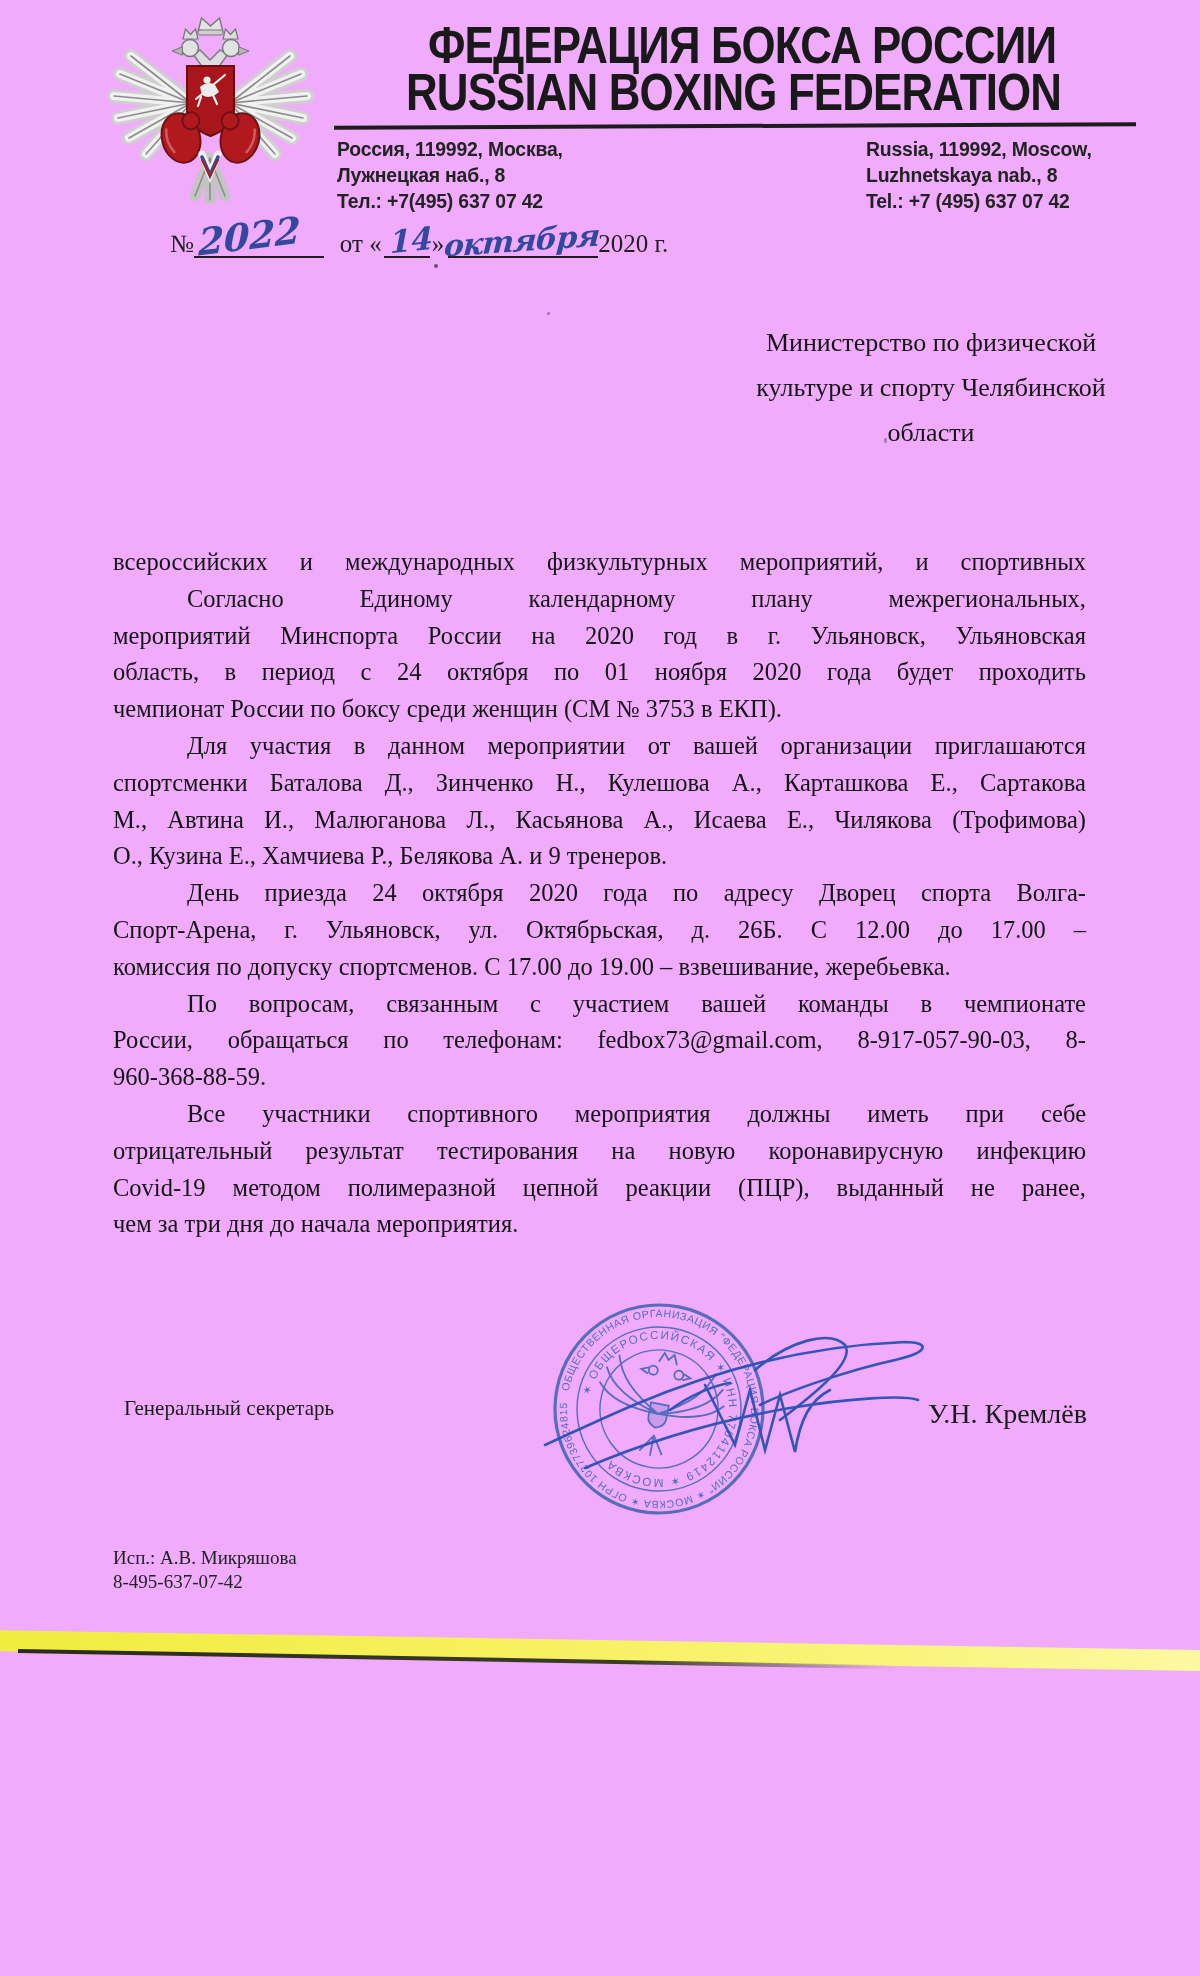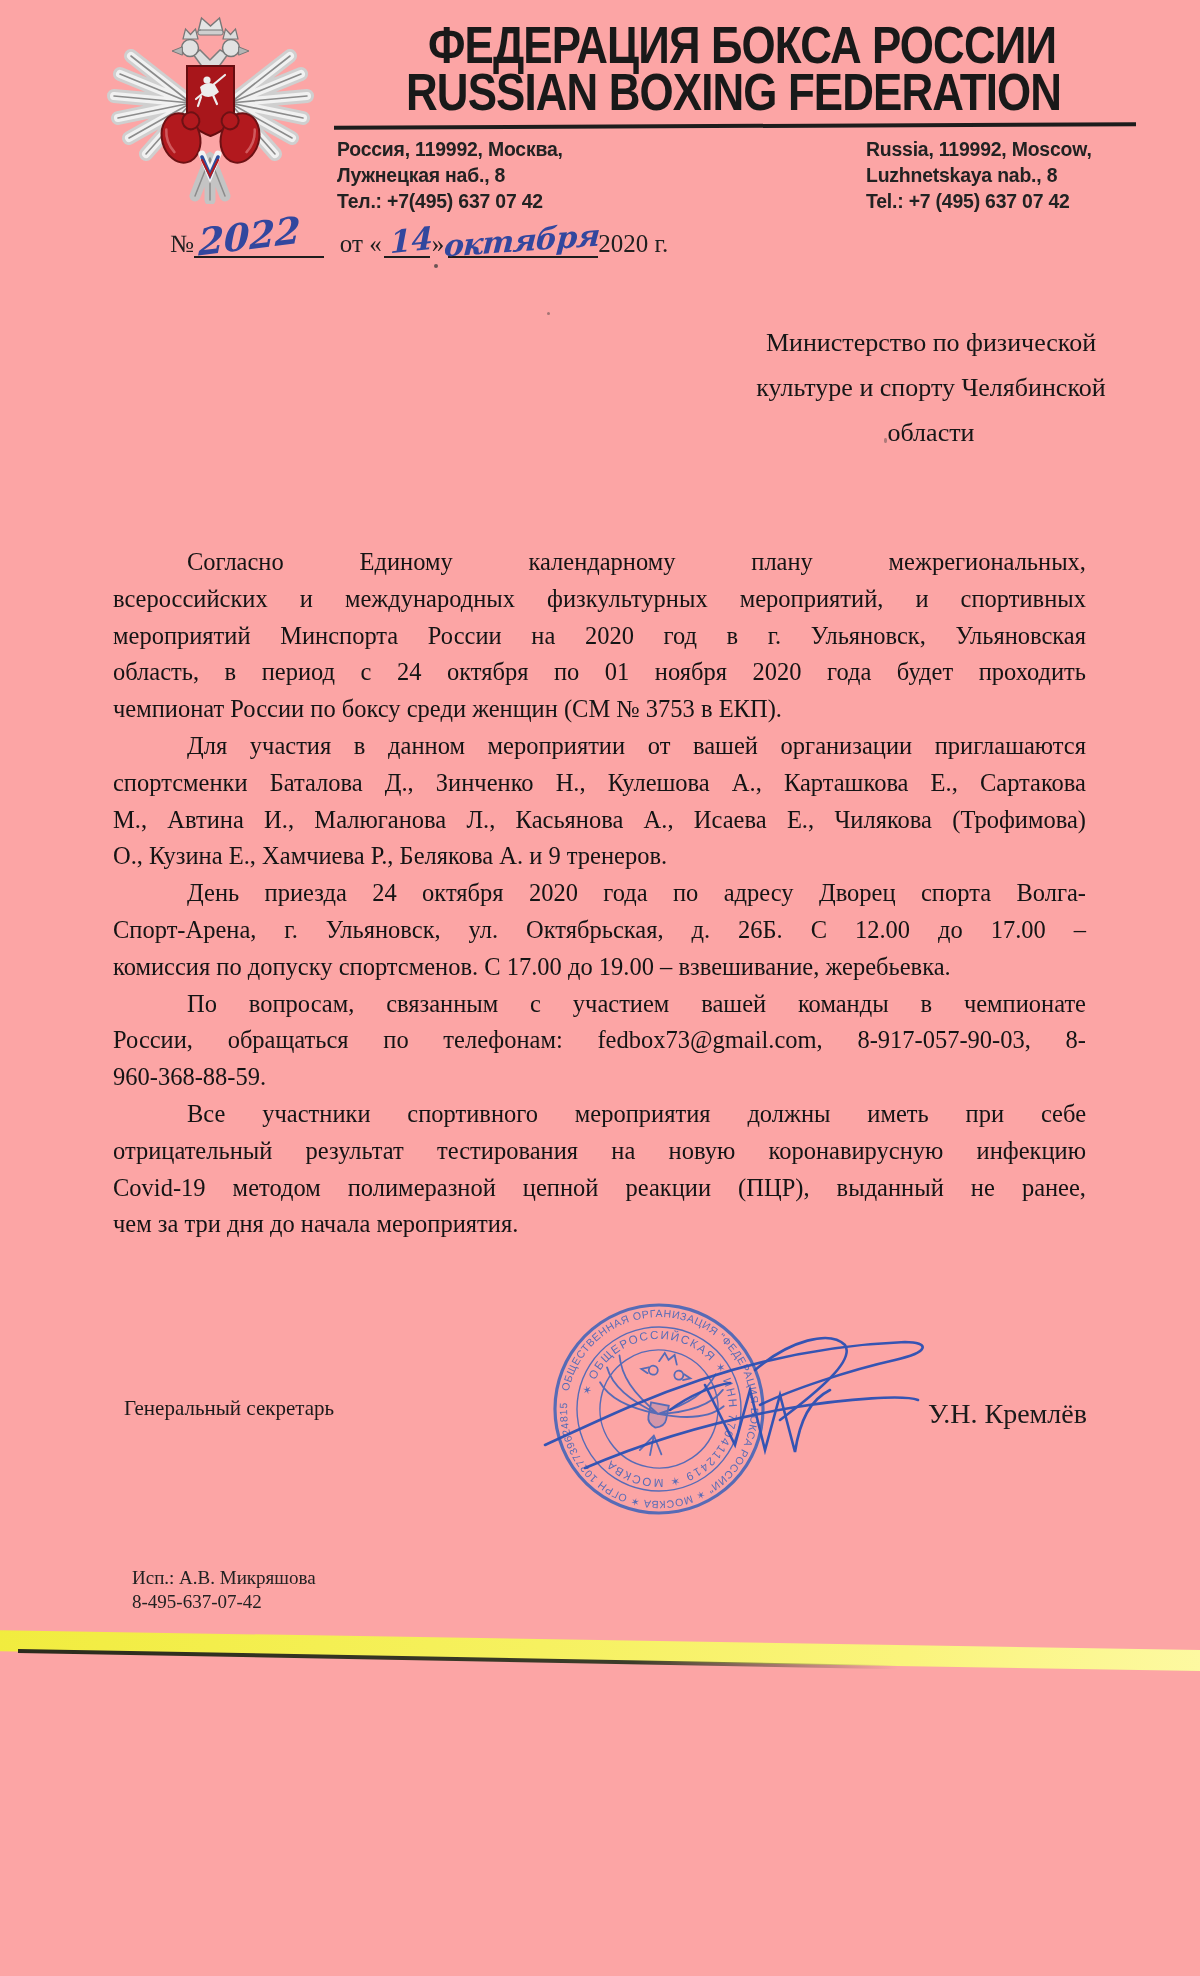--- a/index.html
+++ b/index.html
@@ -1,18 +1,18 @@
 <!DOCTYPE html>
 <html lang="ru"><head>
 <meta charset="utf-8">
 <style>
   html,body{margin:0;padding:0;background:#ffffff;}
   .page{
     position:relative;width:1200px;height:1976px;margin:0 auto;
-    background:#fca5a5;overflow:hidden;
+    background:#f0abfc;overflow:hidden;
     font-family:"Liberation Serif","DejaVu Serif",serif;color:#1b1b1b;
   }
   
   .emblem{position:absolute;left:103px;top:8px;width:215px;height:196px;}
   .title{
     position:absolute;font-family:"Liberation Sans","DejaVu Sans",sans-serif;
     font-weight:800;font-size:51px;color:#191919;white-space:nowrap;
     transform:scaleX(.86);transform-origin:left top;letter-spacing:-1px;
   }
   .title-ru{left:428px;top:16px;}
@@ -53,21 +53,21 @@
   .para{margin:0;}
   .bline{text-align:justify;text-align-last:justify;white-space:normal;}
   .bline.first{padding-left:74px;}
   .para .bline:last-child{text-align-last:left;}
   
   .sig-title{position:absolute;left:124px;top:1396px;font-size:21px;color:#1a1a1a;white-space:nowrap;}
   .sig-name{position:absolute;left:928px;top:1398px;font-size:28px;color:#1a1a1a;white-space:nowrap;}
   .stamp{position:absolute;left:546px;top:1296px;width:226px;height:226px;transform:rotate(11deg);opacity:.92;}
   .autograph{position:absolute;left:520px;top:1315px;width:420px;height:170px;}
   
-  .executor{position:absolute;left:132px;top:1546px;font-size:19px;line-height:24px;color:#222;margin-top:20px;}
+  .executor{position:absolute;left:113px;top:1546px;font-size:19px;line-height:24px;color:#222;}
   
   .scan-strip{
     position:absolute;left:-8px;top:1630px;width:1220px;height:21px;
     background:linear-gradient(90deg,#f1ec3e 0%,#f6f160 45%,#faf47c 75%,#fdf9a2 100%);
     transform:rotate(.95deg);transform-origin:left center;
   }
   .scan-strip-edge{
     position:absolute;left:18px;top:1649px;width:880px;height:4px;
     background:linear-gradient(90deg,#2b2b1d 0%,#3c3c29 70%,rgba(60,60,41,0) 100%);
     transform:rotate(1.05deg);transform-origin:left center;
@@ -167,22 +167,22 @@
   </div>
 
   <div class="recipient">
       <div>Министерство по физической</div>
       <div>культуре и спорту Челябинской</div>
       <div>области</div>
     </div>
 
   <div class="body-text">
       <div class="para">
+        <div class="bline">всероссийских и международных физкультурных мероприятий, и спортивных</div>
         <div class="bline first">Согласно Единому календарному плану межрегиональных,</div>
-        <div class="bline">всероссийских и международных физкультурных мероприятий, и спортивных</div>
         <div class="bline">мероприятий Минспорта России на 2020 год в г. Ульяновск, Ульяновская</div>
         <div class="bline">область, в период с 24 октября по 01 ноября 2020 года будет проходить</div>
         <div class="bline">чемпионат России по боксу среди женщин (СМ № 3753 в ЕКП).</div>
       </div>
       <div class="para">
         <div class="bline first">Для участия в данном мероприятии от вашей организации приглашаются</div>
         <div class="bline">спортсменки Баталова Д., Зинченко Н., Кулешова А., Карташкова Е., Сартакова</div>
         <div class="bline">М., Автина И., Малюганова Л., Касьянова А., Исаева Е., Чилякова (Трофимова)</div>
         <div class="bline">О., Кузина Е., Хамчиева Р., Белякова А. и 9 тренеров.</div>
       </div>

